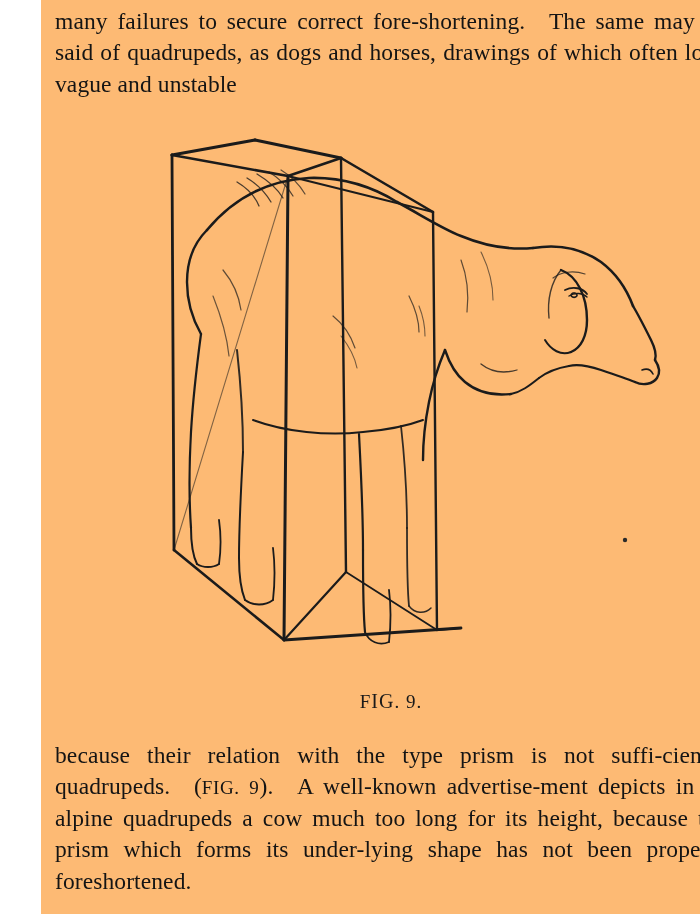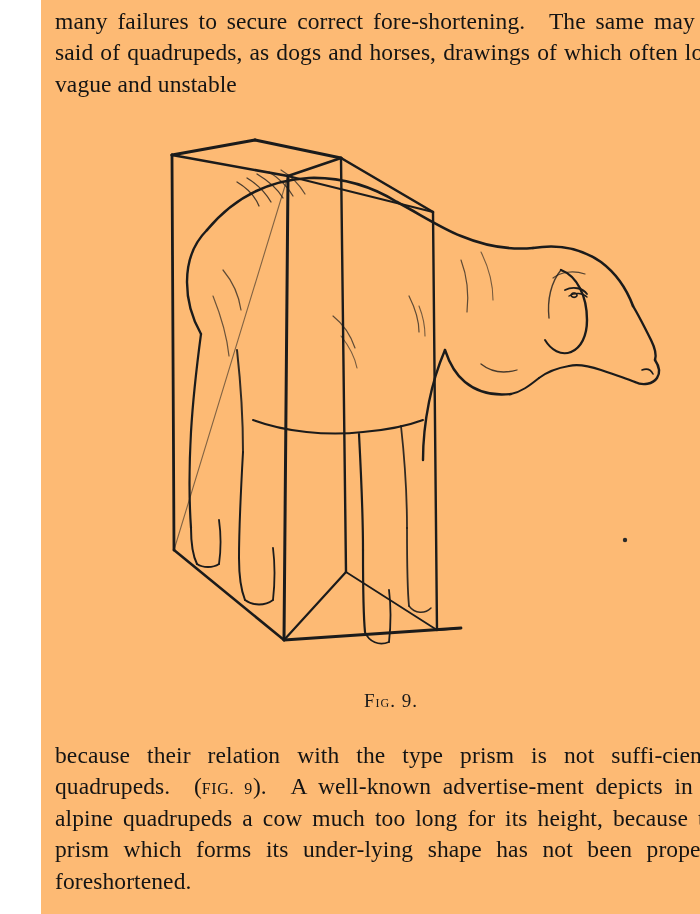--- a/index.html
+++ b/index.html
@@ -56,24 +56,24 @@
     position: absolute;
     top: 690px;
     left: 0;
     width: 700px;
     text-align: center;
     font-size: 19px;
     letter-spacing: 1px;
     color: #1a1a1a;
   }
   .figure-caption .small-caps {
-    font-size: 12px;
+    font-size: 20px;
   }
   .inline-caps {
-    font-size: 16px;
+    font-size: 19px;
     letter-spacing: 0.6px;
   }
   svg {
     display: block;
   }
 </style>
 </head>
 <body>
 
 <div class="page">

